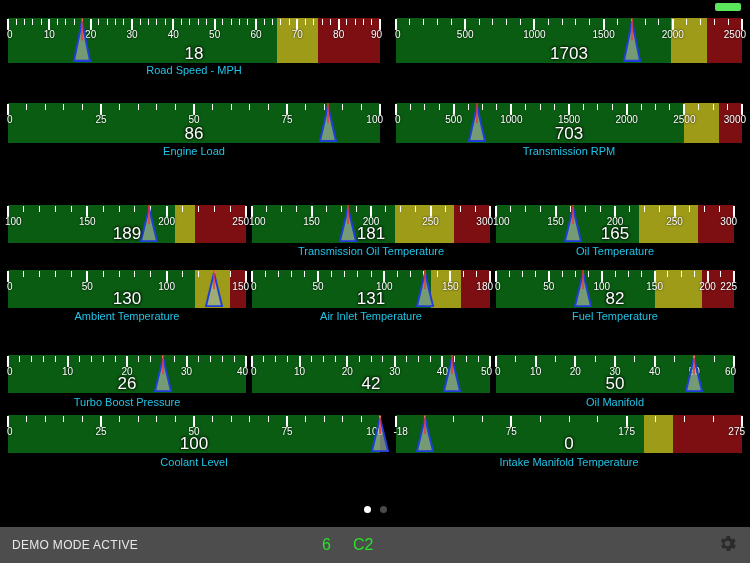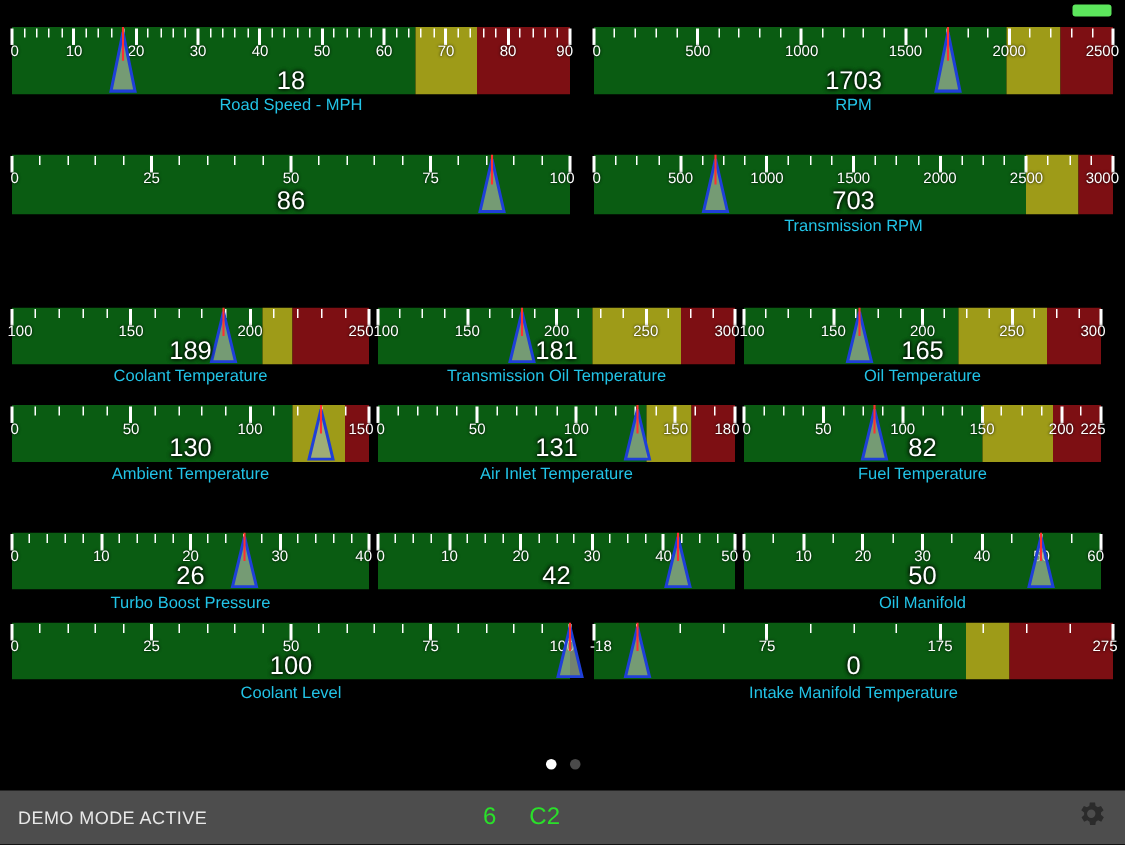--- a/index.html
+++ b/index.html
@@ -247,21 +247,20 @@
           <div class="tlabel" style="left: 100%; transform: translateX(-82%);">2500</div>
           <div class="needle" style="left: 68.12%;">
             <svg viewBox="0 0 26 40" preserveAspectRatio="none">
               <polygon points="13,3 21,38 5,38" fill="#9fb49a" fill-opacity="0.72" stroke="#1f3fd8" stroke-width="2"></polygon>
               <line x1="13" y1="0" x2="13" y2="20" stroke="#ff3030" stroke-width="1.4"></line>
             </svg>
           </div>
           <div class="value">1703</div>
         </div>
       </div>
-      <div class="caption" style="top: 64px; left: 396px; width: 346px;">RPM</div>
       <div class="gauge" style="left: 8px; top: 103px; width: 372px; height: 40px;">
         <div class="bar">
           <div class="zones">
             <div class="zone z-green" style="width: 100%;"></div>
           </div>
           <div class="ticks">
             <div class="tick major" style="left: calc(0% - 1px);"></div>
             <div class="tick minor" style="left: calc(5% - 0.5px);"></div>
             <div class="tick minor" style="left: calc(10% - 0.5px);"></div>
             <div class="tick minor" style="left: calc(15% - 0.5px);"></div>
@@ -290,20 +289,21 @@
           <div class="tlabel" style="left: 100%; transform: translateX(-82%);">100</div>
           <div class="needle" style="left: 86%;">
             <svg viewBox="0 0 26 40" preserveAspectRatio="none">
               <polygon points="13,3 21,38 5,38" fill="#9fb49a" fill-opacity="0.72" stroke="#1f3fd8" stroke-width="2"></polygon>
               <line x1="13" y1="0" x2="13" y2="20" stroke="#ff3030" stroke-width="1.4"></line>
             </svg>
           </div>
           <div class="value">86</div>
         </div>
       </div>
+      <div class="caption" style="top: 145px; left: 8px; width: 372px;">Engine Load</div>
       <div class="gauge" style="left: 396px; top: 103px; width: 346px; height: 40px;">
         <div class="bar">
           <div class="zones">
             <div class="zone z-green" style="width: 83.3333%;"></div>
             <div class="zone z-yellow" style="width: 10%;"></div>
             <div class="zone z-red" style="width: 6.66667%;"></div>
           </div>
           <div class="ticks">
             <div class="tick major" style="left: calc(0% - 1px);"></div>
             <div class="tick minor" style="left: calc(4.16667% - 0.5px);"></div>
@@ -379,21 +379,20 @@
           <div class="tlabel" style="left: 100%; transform: translateX(-82%);">250</div>
           <div class="needle" style="left: 59.3333%;">
             <svg viewBox="0 0 26 40" preserveAspectRatio="none">
               <polygon points="13,3 21,38 5,38" fill="#9fb49a" fill-opacity="0.72" stroke="#1f3fd8" stroke-width="2"></polygon>
               <line x1="13" y1="0" x2="13" y2="20" stroke="#ff3030" stroke-width="1.4"></line>
             </svg>
           </div>
           <div class="value">189</div>
         </div>
       </div>
-      <div class="caption" style="top: 245px; left: 8px; width: 238px;">Coolant Temperature</div>
       <div class="gauge" style="left: 252px; top: 205px; width: 238px; height: 38px;">
         <div class="bar">
           <div class="zones">
             <div class="zone z-green" style="width: 60%;"></div>
             <div class="zone z-yellow" style="width: 25%;"></div>
             <div class="zone z-red" style="width: 15%;"></div>
           </div>
           <div class="ticks">
             <div class="tick major" style="left: calc(0% - 1px);"></div>
             <div class="tick minor" style="left: calc(6.25% - 0.5px);"></div>

